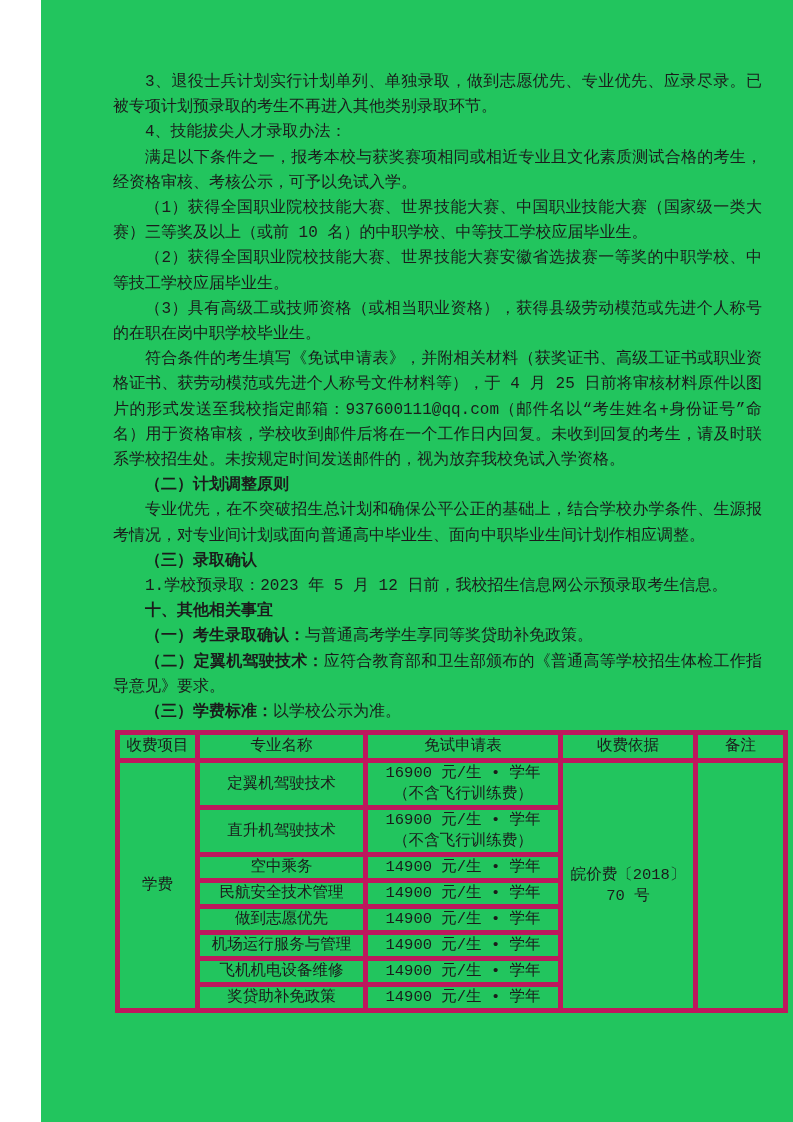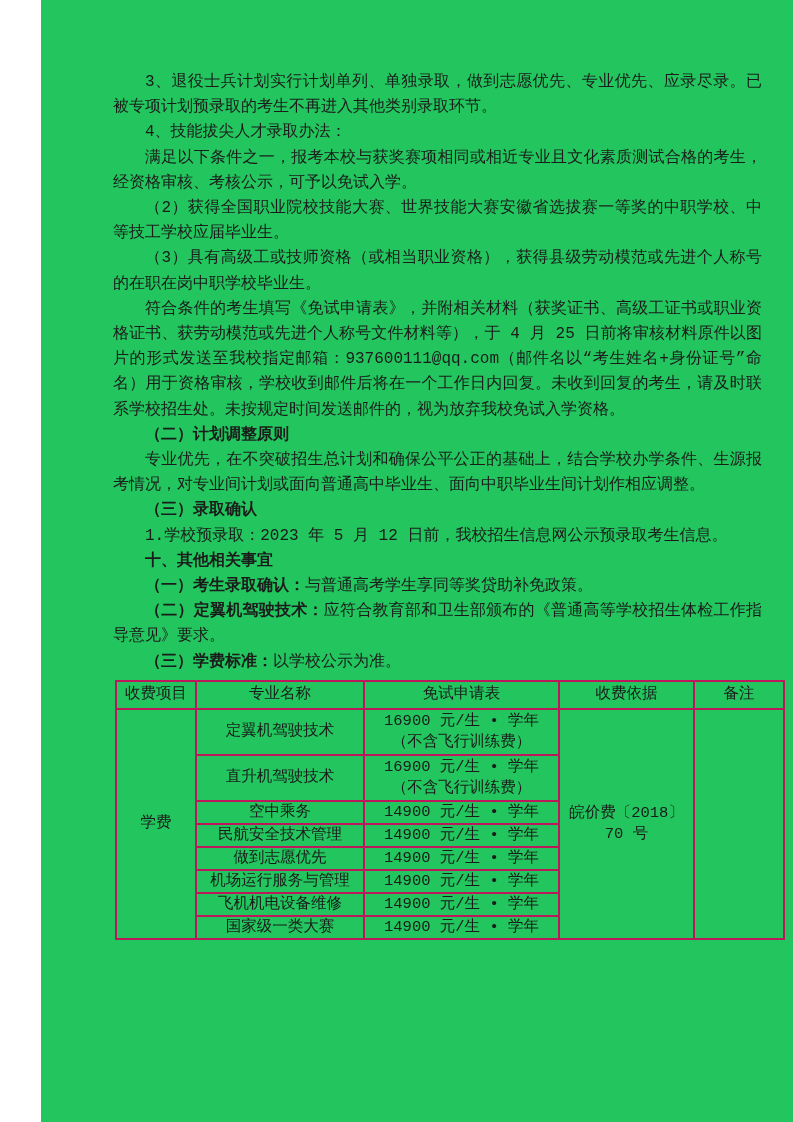--- a/index.html
+++ b/index.html
@@ -25,40 +25,41 @@
     width:668px;
     margin:5px 0 0 2px;
     font-size:15.5px;
   }
   table.fee-table col.c1 { width:80px; }
   table.fee-table col.c2 { width:168px; }
   table.fee-table col.c3 { width:195px; }
   table.fee-table col.c4 { width:135px; }
   table.fee-table col.c5 { width:90px; }
   table.fee-table th, table.fee-table td {
-    border:2px solid #be185d;
+    border:5px solid #be185d;
     text-align:center;
     vertical-align:middle;
     padding:0 4px;
     font-weight:normal;
     line-height:21px;
     overflow:hidden;
   }
   tr.r-head  { height:28px; }
   tr.r-tall  { height:46px; }
   tr.r-short { height:23px;padding-left:38px; }
 </style>
 </head>
 <body>
 
 <div class="page">
   <div class="text-block">
     <p class="para">3、退役士兵计划实行计划单列、单独录取，做到志愿优先、专业优先、应录尽录。已被专项计划预录取的考生不再进入其他类别录取环节。</p>
     <p class="para">4、技能拔尖人才录取办法：</p>
     <p class="para">满足以下条件之一，报考本校与获奖赛项相同或相近专业且文化素质测试合格的考生，经资格审核、考核公示，可予以免试入学。</p>
+    <p class="para">（1）获得全国职业院校技能大赛、世界技能大赛、中国职业技能大赛（国家级一类大赛）三等奖及以上（或前 10 名）的中职学校、中等技工学校应届毕业生。</p>
     <p class="para">（2）获得全国职业院校技能大赛、世界技能大赛安徽省选拔赛一等奖的中职学校、中等技工学校应届毕业生。</p>
     <p class="para">（3）具有高级工或技师资格（或相当职业资格），获得县级劳动模范或先进个人称号的在职在岗中职学校毕业生。</p>
     <p class="para">符合条件的考生填写《免试申请表》，并附相关材料（获奖证书、高级工证书或职业资格证书、获劳动模范或先进个人称号文件材料等），于 4 月 25 日前将审核材料原件以图片的形式发送至我校指定邮箱：937600111@qq.com（邮件名以“考生姓名+身份证号”命名）用于资格审核，学校收到邮件后将在一个工作日内回复。未收到回复的考生，请及时联系学校招生处。未按规定时间发送邮件的，视为放弃我校免试入学资格。</p>
     <p class="para bold">（二）计划调整原则</p>
     <p class="para">专业优先，在不突破招生总计划和确保公平公正的基础上，结合学校办学条件、生源报考情况，对专业间计划或面向普通高中毕业生、面向中职毕业生间计划作相应调整。</p>
     <p class="para bold">（三）录取确认</p>
     <p class="para">1.学校预录取：2023 年 5 月 12 日前，我校招生信息网公示预录取考生信息。</p>
     <p class="para bold">十、其他相关事宜</p>
     <p class="para"><span class="bold">（一）考生录取确认：</span><span>与普通高考学生享同等奖贷助补免政策。</span></p>
     <p class="para"><span class="bold">（二）定翼机驾驶技术：</span><span>应符合教育部和卫生部颁布的《普通高等学校招生体检工作指导意见》要求。</span></p>
@@ -112,18 +113,18 @@
     </tr>
     <tr class="r-short">
       <td>机场运行服务与管理</td>
       <td>14900 元/生 • 学年</td>
     </tr>
     <tr class="r-short">
       <td>飞机机电设备维修</td>
       <td>14900 元/生 • 学年</td>
     </tr>
     <tr class="r-short">
-      <td>国家级一类大赛</td>
+      <td>奖贷助补免政策</td>
       <td>14900 元/生 • 学年</td>
     </tr>
   </tbody>
     </table>
 </div>
 
 </body></html>

